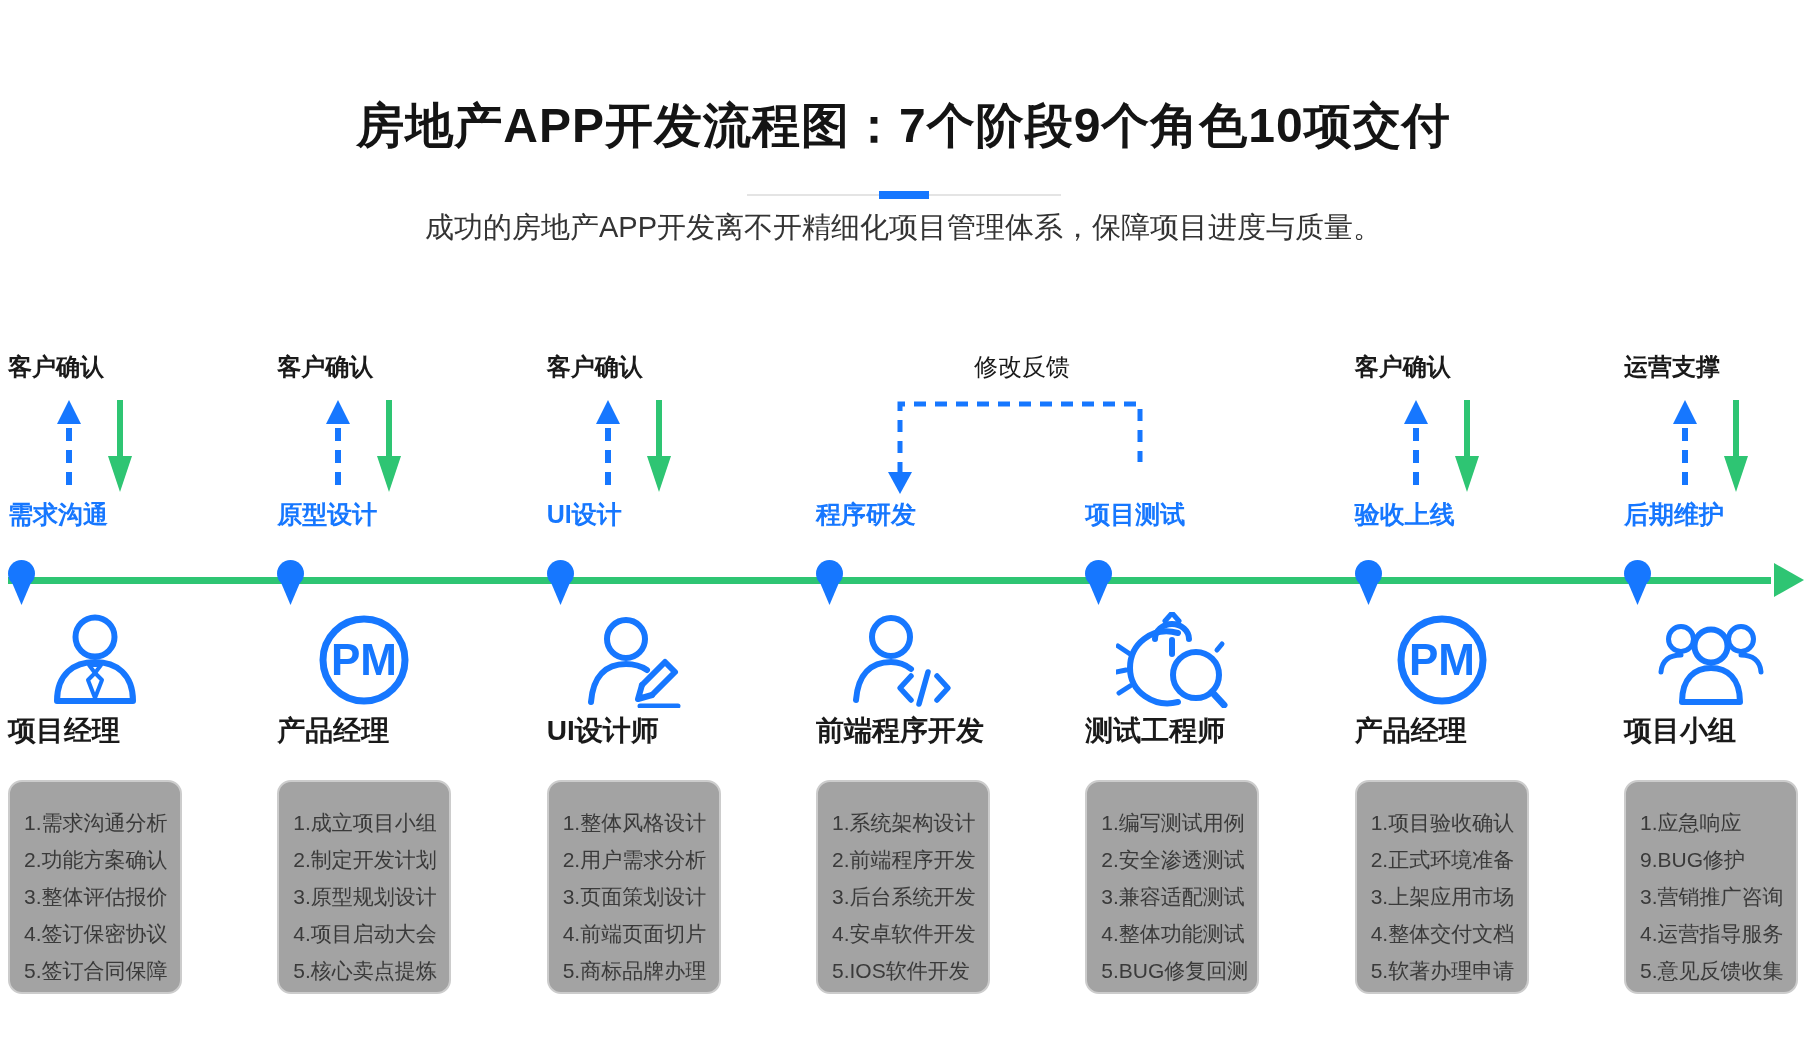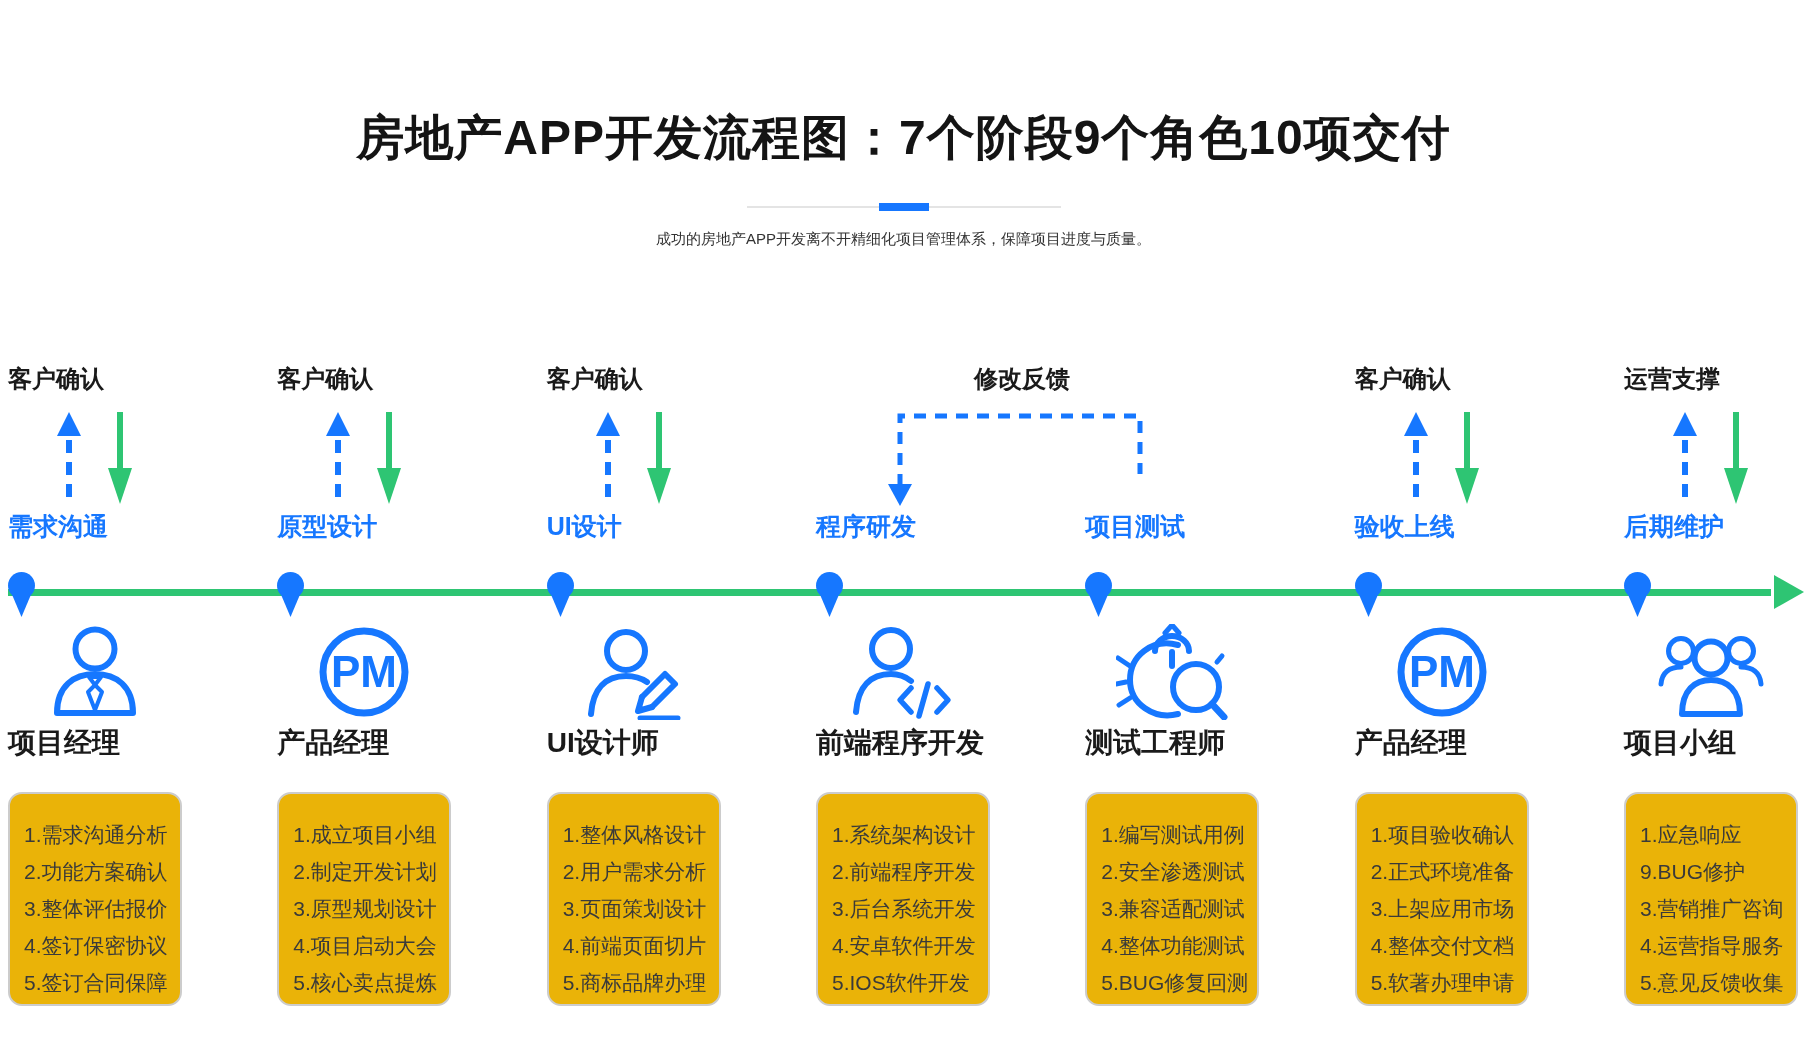--- a/index.html
+++ b/index.html
@@ -6,29 +6,29 @@
   .page{
     position:relative;
     width:1807px;height:1041px;
     background:#ffffff;
     overflow:hidden;
     font-family:"Liberation Sans","DejaVu Sans",sans-serif;
   }
   
   .header{text-align:center;padding-top:92px;}
   .title{
-    margin:16px;font-size:48px;line-height:60px;font-weight:700;color:#141414;
+    margin:4px;font-size:48px;line-height:60px;font-weight:700;color:#141414;
     letter-spacing:1px;
   }
   .divider{position:relative;width:314px;height:2px;background:#e4e4e4;margin:38px auto 0;}
   .divider-accent{
     position:absolute;left:50%;top:-3px;transform:translateX(-50%);
     width:50px;height:8px;background:#1677FF;
   }
-  .subtitle{margin:16px 0 0;font-size:15px;line-height:30px;color:#333333;}
+  .subtitle{margin:16px 0 0;font-size:29px;line-height:30px;color:#333333;}
 
   
   .flow{position:relative;margin-top:110px;height:650px;}
 
   .timeline-bar{
     position:absolute;left:8px;right:36px;top:225px;height:7px;
     background:#2EC573;z-index:0;
   }
   .timeline-arrow{
     position:absolute;right:3px;top:211px;width:0;height:0;z-index:0;
@@ -56,31 +56,31 @@
   .icon-slot{margin-top:7px;height:96px;display:flex;align-items:center;justify-content:center;}
   .role{
     margin-top:8px;height:30px;line-height:30px;
     font-size:28px;font-weight:700;color:#1a1a1a;white-space:nowrap;
   }
   .box{
     margin-top:34px;box-sizing:border-box;
     width:174px;height:214px;
     border:2px solid #cccccc;border-radius:14px;
     padding:22px 4px 0 14px;
-    background:#eab308;
+    background:#a3a3a3;
   }
   .box .item{
     font-size:21px;line-height:37px;color:#3a3a3a;white-space:nowrap;text-align:left;
   }
 
   
   .feedback{position:absolute;left:0;top:0;width:100%;height:160px;z-index:1;}
   .feedback-label{
     position:absolute;left:1022px;top:0;transform:translateX(-50%);
-    height:30px;line-height:30px;font-size:24px;font-weight:700;color:#1a1a1a;
+    height:30px;line-height:30px;font-size:24px;font-weight:400;color:#1a1a1a;
     white-space:nowrap;
   }
   .feedback-svg{position:absolute;left:880px;top:46px;}
 
   svg{display:block;}
 </style>
 </head>
 <body>
 
 <div class="page">

